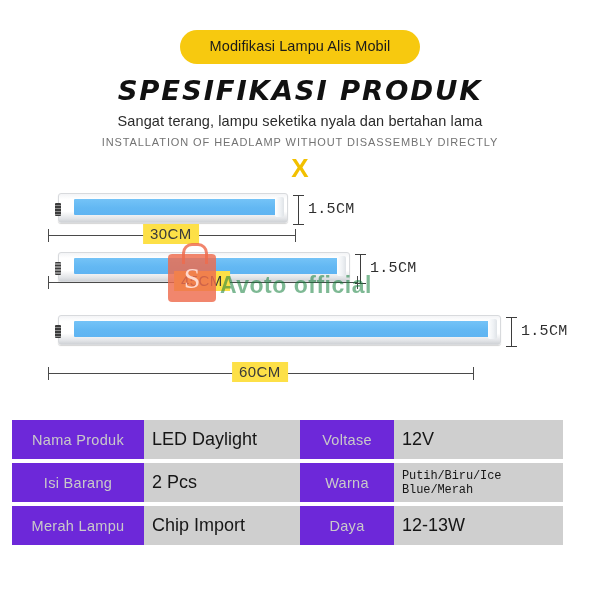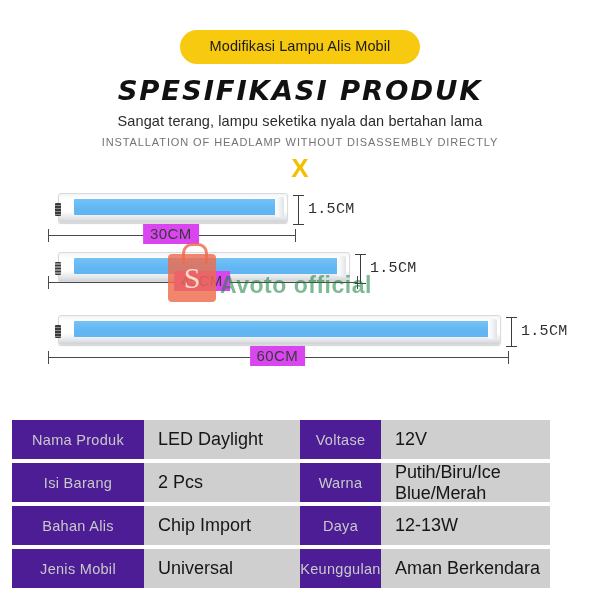--- a/index.html
+++ b/index.html
@@ -147,21 +147,21 @@
     height: 13px;
     background: #4a4a4a;
   }
   .dim-h .tick.l { left: 0; }
   .dim-h .tick.r { right: 0; }
   .dim-h .lbl {
     position: absolute;
     top: -3px;
     left: 50%;
     transform: translateX(-52%);
-    background: #d946ef;
+    background: #fde047;
     padding: 0 7px;
     font-size: 15px;
     color: #3a3a3a;
     letter-spacing: 0.4px;
     line-height: 20px;
   }
 
   
   .dim-v {
     position: absolute;
@@ -255,42 +255,42 @@
     width: 576px;
     display: flex;
     flex-direction: column;
     gap: 4px;
   }
   .spec-row {
     display: flex;
     height: 39px;
   }
   .c-key {
-    background: #4c1d95;
+    background: #6d28d9;
     color: #c9c9c9;
     display: flex;
     align-items: center;
     justify-content: center;
     font-size: 14.5px;
     letter-spacing: 0.3px;
     box-sizing: border-box;
   }
   .c-val {
     background: #cfcfcf;
     color: #161616;
     display: flex;
     align-items: center;
-    padding-left: 14px;
+    padding-left: 8px;
     box-sizing: border-box;
   }
   .k1 { width: 132px; }
   .v1 { width: 156px; font-size: 18px; }
-  .k2 { width: 81px; }
+  .k2 { width: 94px; }
   .v2 { width: 169px; font-size: 18px; }
-  .v2.small { font-size: 18px; letter-spacing: -0.1px; }
+  .v2.small { font-size: 12px; letter-spacing: -0.1px; font-family: Liberation Mono, monospace; }
 </style>
 </head>
 <body>
 
 <div class="badge-row">
   <div class="badge">Modifikasi Lampu Alis Mobil</div>
 </div>
 
 <div class="head-block">
   <div class="title-main">SPESIFIKASI PRODUK</div>
@@ -346,21 +346,21 @@
       <div class="lamp-plug"></div>
       <div class="lamp-led"></div>
       <div class="lamp-cap-r"></div>
     </div>
     <div class="dim-v" style="left:506px; top:2px;">
       <div class="bar"></div>
       <div class="cap t"></div>
       <div class="cap b"></div>
     </div>
     <div class="dim-v-lbl" style="left:521px; top:9px;">1.5CM</div>
-    <div class="dim-h" style="left:48px; width:461px; top:34px;">
+    <div class="dim-h" style="left:48px; width:426px; top:50px;">
       <div class="bar"></div>
       <div class="tick l"></div>
       <div class="tick r"></div>
       <div class="lbl">60CM</div>
     </div>
   </div>
 
 </div>
 
 <div class="watermark">
@@ -380,26 +380,20 @@
   </div>
 
   <div class="spec-row">
     <div class="c-key k1">Isi Barang</div>
     <div class="c-val v1">2 Pcs</div>
     <div class="c-key k2">Warna</div>
     <div class="c-val v2 small">Putih/Biru/Ice Blue/Merah</div>
   </div>
 
   <div class="spec-row">
-    <div class="c-key k1">Bahan Alis</div>
+    <div class="c-key k1">Merah Lampu</div>
     <div class="c-val v1">Chip Import</div>
     <div class="c-key k2">Daya</div>
     <div class="c-val v2">12-13W</div>
   </div>
 
-  <div class="spec-row">
-    <div class="c-key k1">Jenis Mobil</div>
-    <div class="c-val v1">Universal</div>
-    <div class="c-key k2">Keunggulan</div>
-    <div class="c-val v2">Aman Berkendara</div>
-  </div>
 
 </div>
 
 </body></html>

